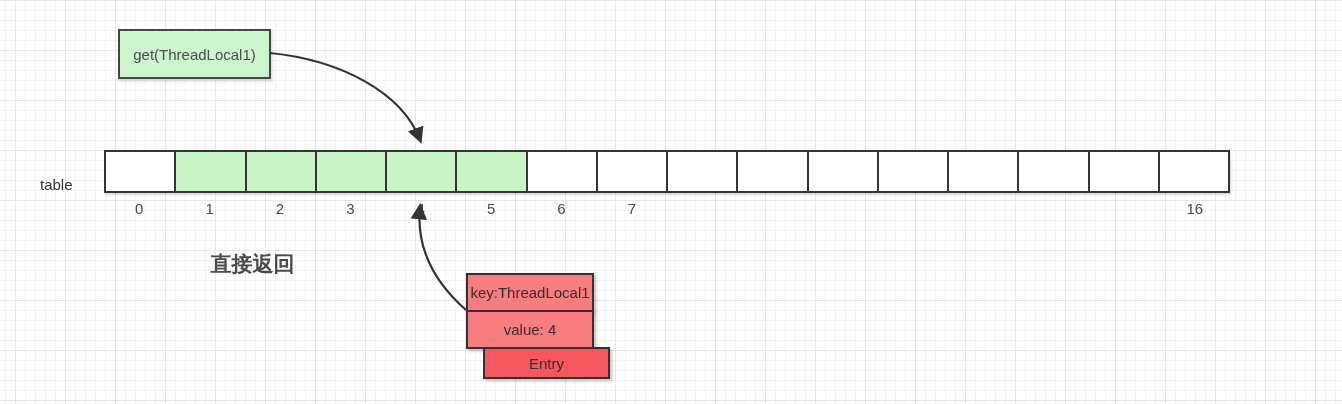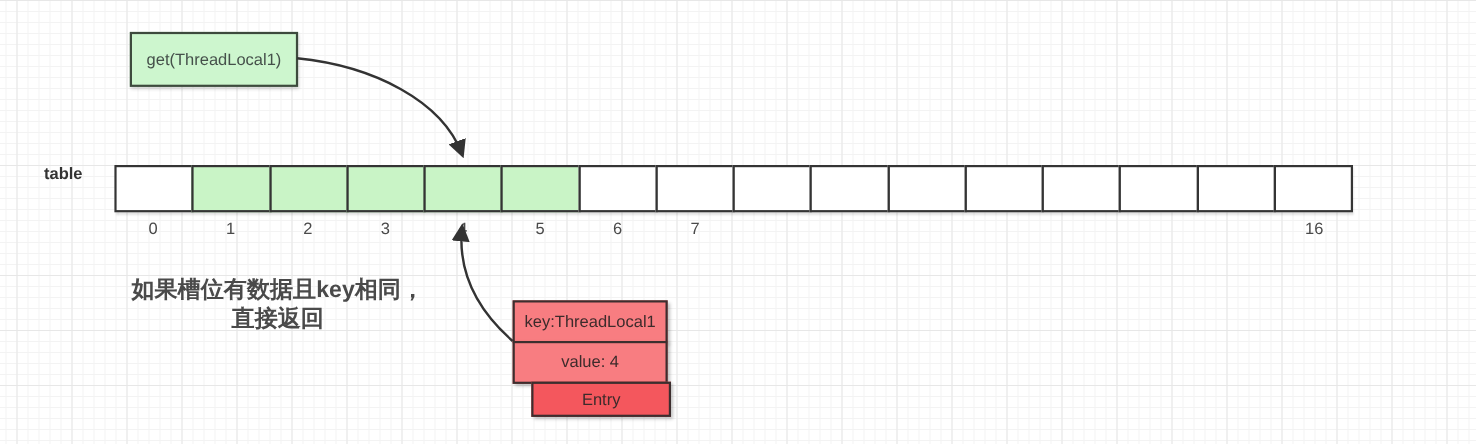--- a/index.html
+++ b/index.html
@@ -26,22 +26,22 @@
     z-index:6;pointer-events:none;
   }
   .get-box{
     position:absolute;left:118px;top:29px;width:149px;height:46px;
     background:#cdf6ce;border:2px solid #3d4a3d;
     box-shadow:1px 2px 3px rgba(0,0,0,0.18);
     display:flex;align-items:center;justify-content:center;
     font-size:15px;color:#45504a;z-index:3;
   }
   .table-label{
-    position:absolute;left:40px;top:150px;
-    font-size:15px;font-weight:bold;color:#333333;z-index:3;
+    position:absolute;left:40px;top:176px;
+    font-size:15px;font-weight:normal;color:#333333;z-index:3;
   }
   .table-row{
     position:absolute;left:104px;top:150px;width:1126px;height:43px;
     display:flex;z-index:2;
     box-shadow:1px 2px 2px rgba(0,0,0,0.15);
   }
   .cell{
     flex:1 1 0;background:#ffffff;border:2px solid #343434;
     margin-left:-2px;
   }
@@ -56,21 +56,21 @@
   }
   .caption{
     position:absolute;left:100px;top:251px;width:305px;
     text-align:center;font-size:21px;line-height:26px;
     font-weight:bold;color:#4a4a4a;z-index:3;
   }
   .entry-stack{
     position:absolute;left:466px;top:273px;width:141px;z-index:5;
   }
   .entry-row{
-    box-sizing:border-box;width:141px;height:39px;
+    box-sizing:border-box;width:128px;height:39px;
     background:#f87d81;border:2px solid #3c2e2e;
     box-shadow:2px 2px 3px rgba(0,0,0,0.25);
     display:flex;align-items:center;justify-content:center;
     font-size:15px;color:#3d2b2b;
   }
   .entry-row + .entry-row{margin-top:-2px;}
   .entry-row.entry-title{
     width:127px;height:32px;margin-left:17px;background:#f4575d;
   }
 </style>
@@ -117,21 +117,20 @@
     <div class="slot-label"></div>
     <div class="slot-label"></div>
     <div class="slot-label"></div>
     <div class="slot-label"></div>
     <div class="slot-label"></div>
     <div class="slot-label"></div>
     <div class="slot-label">16</div>
   </div>
 
   <div class="caption">
-    <div>如果槽位有数据且key相同，</div>
     <div>直接返回</div>
   </div>
 
   <div class="entry-stack">
     <div class="entry-row">
       <span>key:ThreadLocal1</span>
     </div>
     <div class="entry-row">
       <span>value: 4</span>
     </div>

